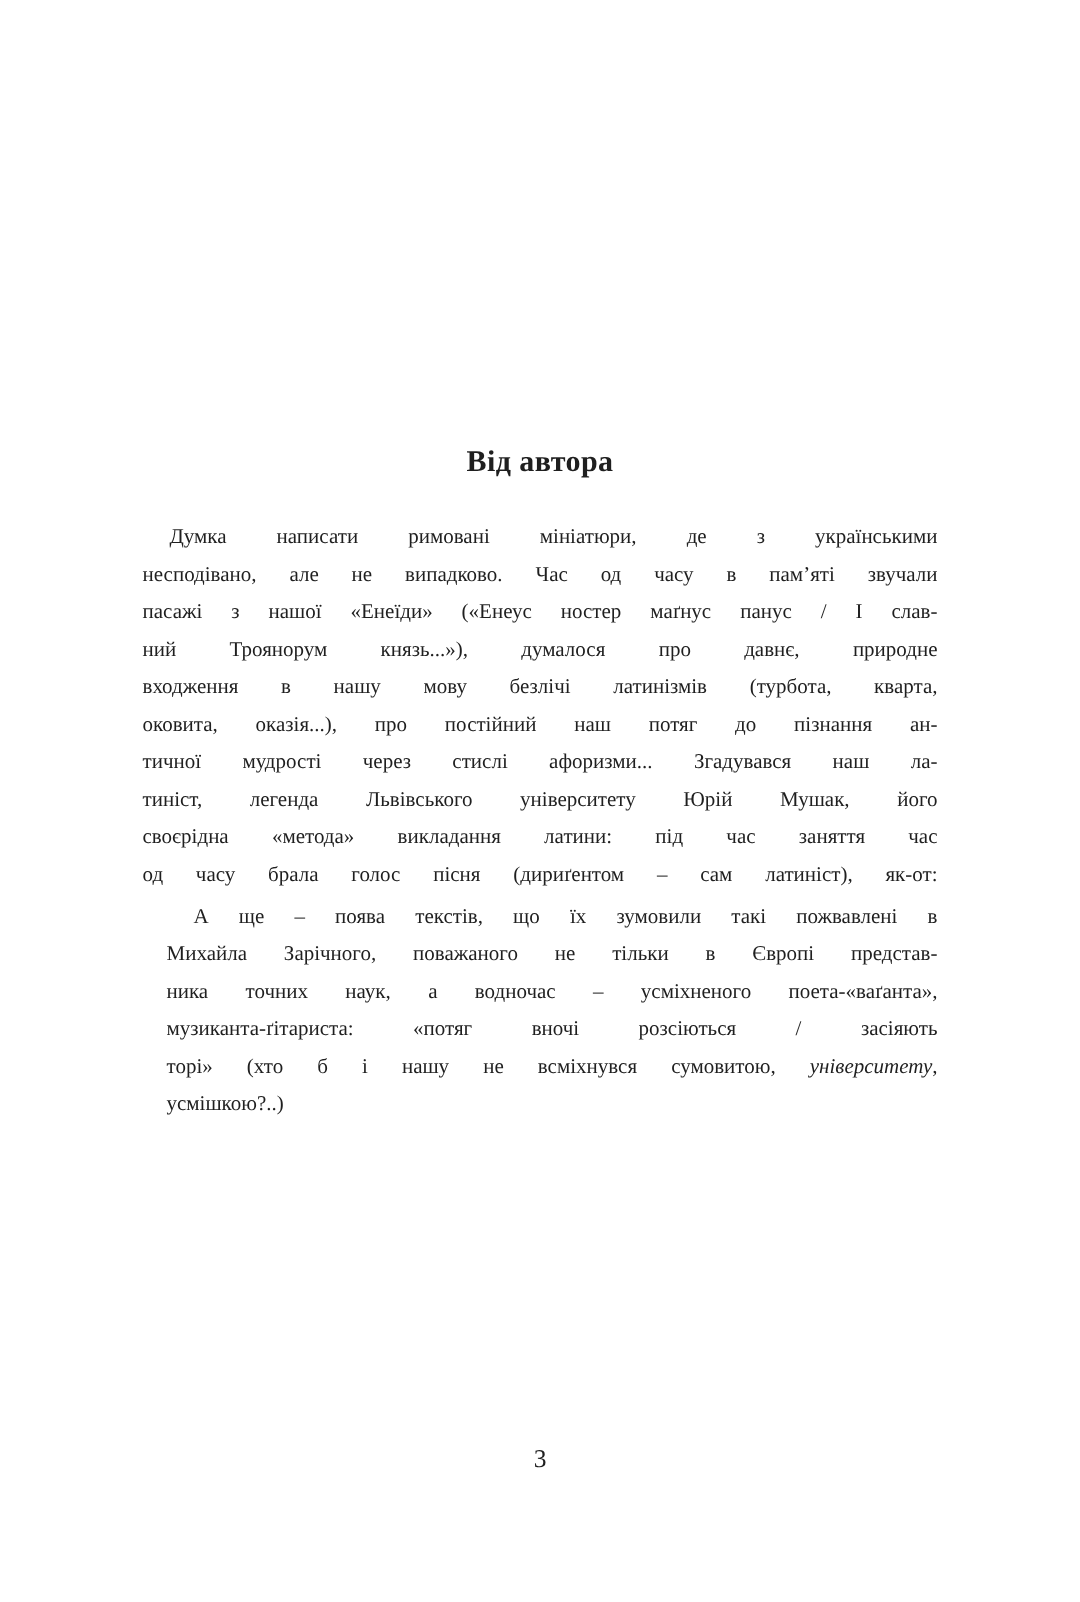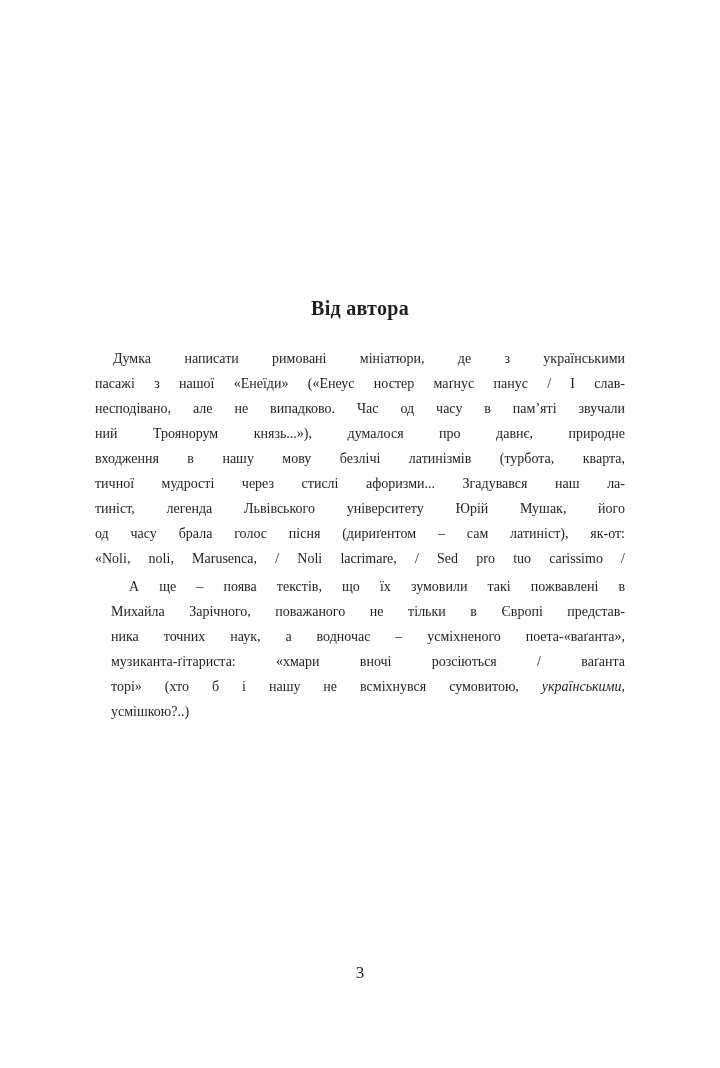--- a/index.html
+++ b/index.html
@@ -55,33 +55,34 @@
 </style>
 </head>
 <body>
 
 <div class="page">
   <div class="text-column">
     <h1 class="title">Від автора</h1>
     <div class="body-text">
         <div class="paragraph">
           <div class="line indent"><span>Думка написати римовані мініатюри, де з українськими</span></div>
+          <div class="line"><span>несподівано, але не випадково. Час од часу в пам’яті звучали</span></div>
           <div class="line"><span>пасажі з нашої «Енеїди» («Енеус ностер маґнус панус / І слав-</span></div>
-          <div class="line"><span>несподівано, але не випадково. Час од часу в пам’яті звучали</span></div>
           <div class="line"><span>ний Троянорум князь...»), думалося про давнє, природне</span></div>
           <div class="line"><span>входження в нашу мову безлічі латинізмів (турбота, кварта,</span></div>
+          <div class="line"><span>оковита, оказія...), про постійний наш потяг до пізнання ан-</span></div>
           <div class="line"><span>тичної мудрості через стислі афоризми... Згадувався наш ла-</span></div>
           <div class="line"><span>тиніст, легенда Львівського університету Юрій Мушак, його</span></div>
+          <div class="line"><span>своєрідна «метода» викладання латини: під час заняття час</span></div>
           <div class="line"><span>од часу брала голос пісня (дириґентом – сам латиніст), як-от:</span></div>
-          <div class="line"><span>«Noli, noli, Marusenca, / Noli lacrimare, / Sed pro tuo carissimo /</span></div>
         </div>
         <div class="paragraph">
           <div class="line indent"><span>А ще – поява текстів, що їх зумовили такі пожвавлені в</span></div>
           <div class="line"><span>Михайла Зарічного, поважаного не тільки в Європі представ-</span></div>
           <div class="line"><span>ника точних наук, а водночас – усміхненого поета-«ваґанта»,</span></div>
-          <div class="line"><span>музиканта-ґітариста: «хмари вночі розсіються / ваґанта</span></div>
-          <div class="line"><span>торі» (хто б і нашу не всміхнувся сумовитою, </span><span class="italic">українськими</span><span>,</span></div>
+          <div class="line"><span>музиканта-ґітариста: «потяг вночі розсіються / засіяють</span></div>
+          <div class="line"><span>торі» (хто б і нашу не всміхнувся сумовитою, </span><span class="italic">університету</span><span>,</span></div>
           <div class="line para-last"><span>усмішкою?..)</span></div>
         </div>
       </div>
   </div>
   <div class="page-number">3</div>
 </div>
 
 </body></html>

